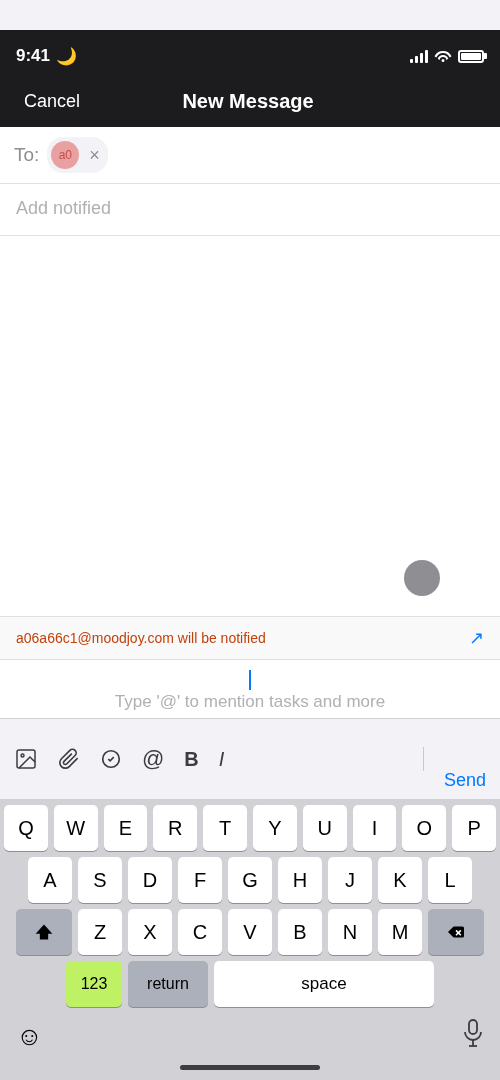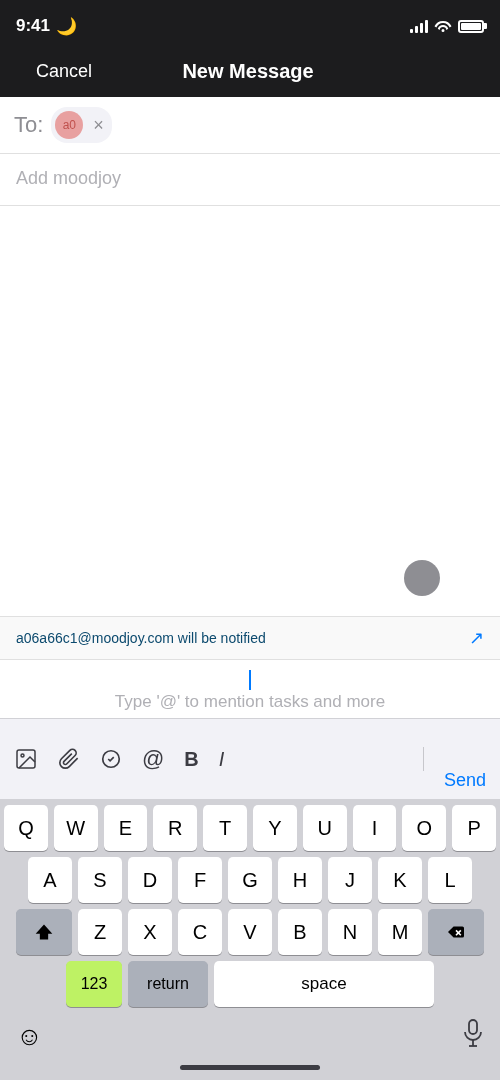--- a/index.html
+++ b/index.html
@@ -17,20 +17,21 @@
     
     .status-bar {
       background: #1c1c1e;
       color: white;
       display: flex;
       align-items: center;
       justify-content: space-between;
       padding: 8px 16px 6px;
       height: 50px;
       flex-shrink: 0;
+      margin-top: 30px;
     }
     .status-time {
       font-size: 17px;
       font-weight: 600;
       color: white;
       display: flex;
       align-items: center;
       gap: 6px;
     }
     .status-icons {
@@ -77,21 +78,21 @@
       width: 100%;
       border-radius: 1px;
     }
 
     
     .nav-bar {
       background: #1c1c1e;
       display: flex;
       align-items: center;
       justify-content: space-between;
-      padding: 10px 36px 14px;
+      padding: 10px 24px 14px;
       flex-shrink: 0;
     }
     .nav-cancel {
       color: white;
       font-size: 18px;
       cursor: pointer;
     }
     .nav-title {
       color: white;
       font-size: 20px;
@@ -112,21 +113,21 @@
     
     .to-field {
       display: flex;
       align-items: center;
       padding: 10px 14px;
       border-bottom: 1px solid #e0e0e0;
       min-height: 52px;
     }
     .to-label {
       color: #8e8e93;
-      font-size: 22px;
+      font-size: 19px;
       margin-right: 8px;
       flex-shrink: 0;
     }
     .recipient-chip {
       display: flex;
       align-items: center;
       background: #f2f2f7;
       border-radius: 16px;
       padding: 4px 8px 4px 4px;
       gap: 6px;
@@ -188,21 +189,21 @@
     .notification-banner {
       background: #f9f9f9;
       border-top: 1px solid #e0e0e0;
       padding: 10px 16px;
       display: flex;
       align-items: center;
       justify-content: space-between;
       flex-shrink: 0;
     }
     .notification-text {
-      color: #0c4a6e;
+      color: #c2410c;
       font-size: 14px;
     }
     .expand-icon {
       color: #007aff;
       font-size: 18px;
       cursor: pointer;
     }
 
     
     .message-input {
@@ -401,21 +402,21 @@
 
   <div class="to-field">
     <span class="to-label">To:</span>
     <div class="recipient-chip">
       <div class="recipient-avatar">a0</div>
       <span class="recipient-remove">×</span>
     </div>
   </div>
 
   <div class="subject-field">
-    <span class="subject-placeholder">Add moodjoy</span>
+    <span class="subject-placeholder">Add notified</span>
   </div>
 
   <div class="body-area">
     <div class="scroll-indicator"></div>
   </div>
 
 </div>
 
 <div class="notification-banner">
   <span class="notification-text">a06a66c1@moodjoy.com will be notified</span>

